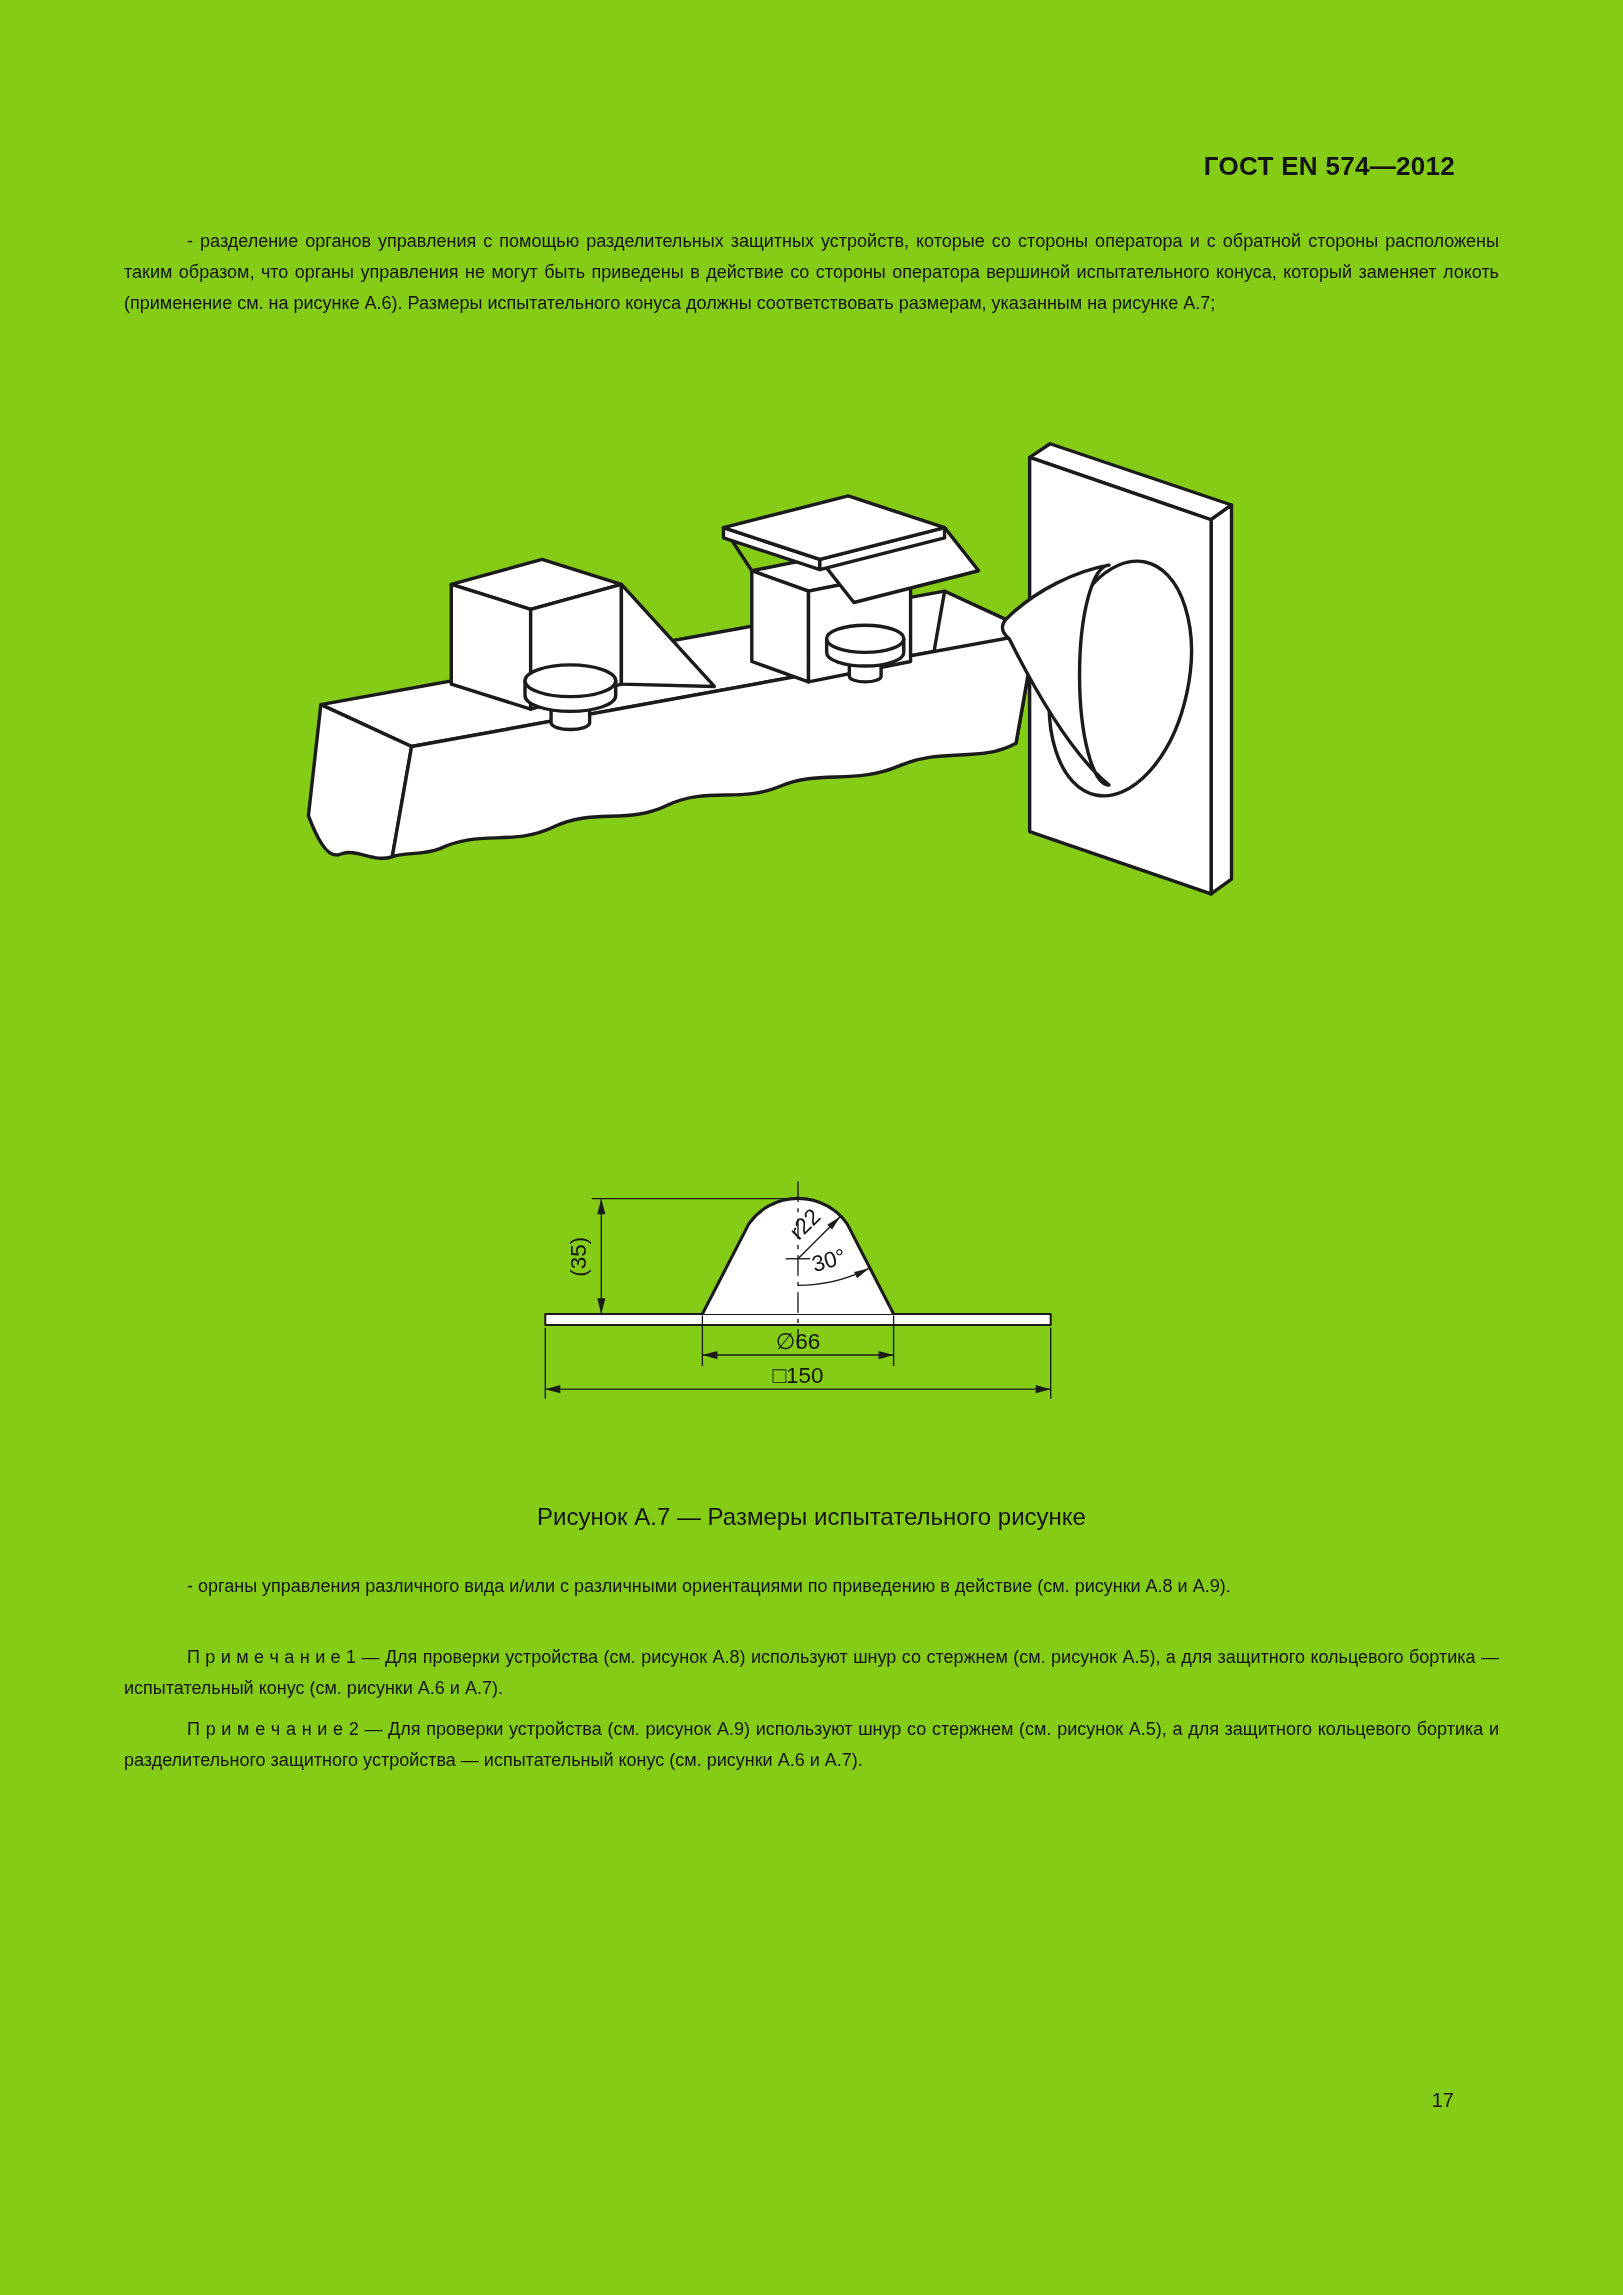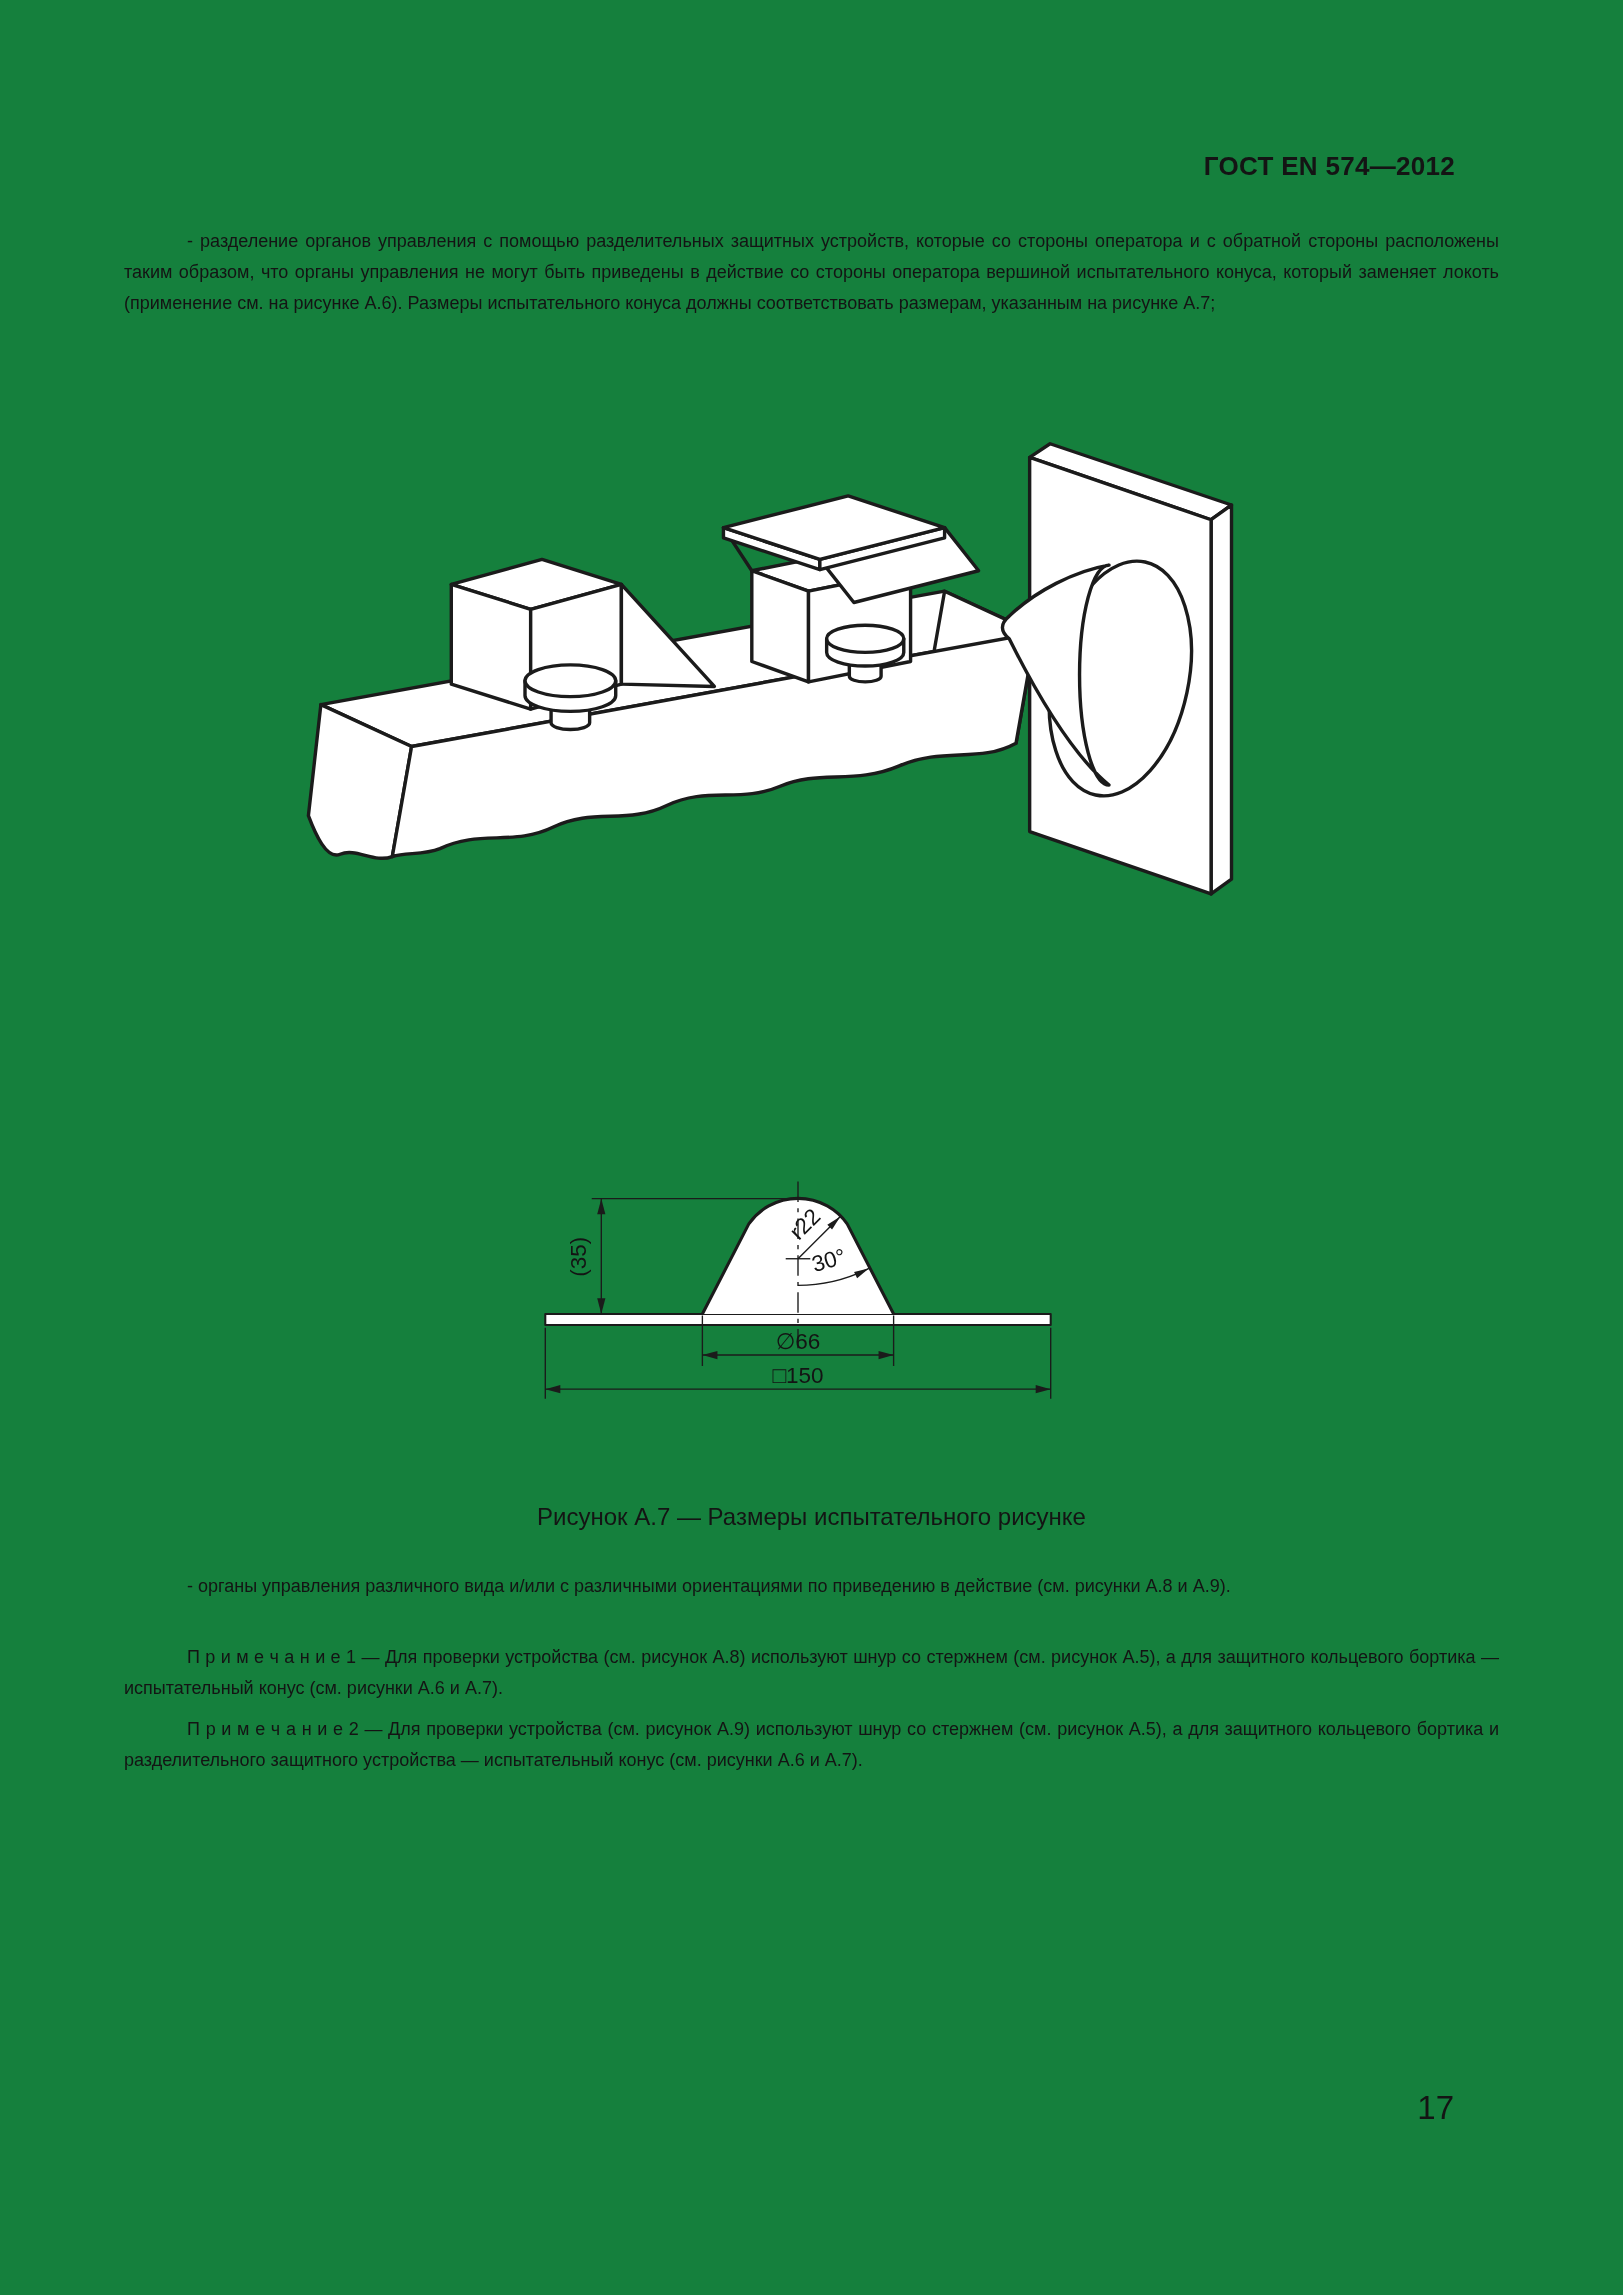--- a/index.html
+++ b/index.html
@@ -1,21 +1,21 @@
 <!DOCTYPE html>
 <html lang="ru" style="font-size:10.5px"><head>
 <meta charset="utf-8">
 <style>
   * { margin:0; padding:0; box-sizing:border-box; }
   html, body { background:#ffffff; }
   .page {
     position:relative;
     width:1623px;
     height:2295px;
-    background:#15803d;
+    background:#84cc16;
     font-family:"Liberation Sans","DejaVu Sans",sans-serif;
     color:#141414;
     overflow:hidden;
   }
   .doc-header {
     position:absolute;
     top:151px;
     right:168px;
     font-size:26px;
     font-weight:700;
@@ -46,21 +46,21 @@
   .ln  { fill:none; stroke:#1b1b1b; stroke-width:3; stroke-linejoin:round; stroke-linecap:round; }
   .fw  { fill:#ffffff; stroke:#1b1b1b; stroke-width:3; stroke-linejoin:round; }
   .thick { stroke-width:4.5; }
   .thin { fill:none; stroke:#1b1b1b; stroke-width:2; }
   .cl   { fill:none; stroke:#1b1b1b; stroke-width:2; stroke-dasharray:30 9 6 9; }
   .arr  { fill:#1b1b1b; stroke:none; }
   .page-number {
     position:absolute;
     top:2089px;
     right:169px;
-    font-size:33px;
+    font-size:20px;
   }
 </style>
 </head>
 <body>
 
 <div class="page">
 
   <div class="doc-header">ГОСТ EN 574—2012</div>
 
   <div class="body-text" style="top:226px;">- разделение органов управления с помощью разделительных защитных устройств, которые со стороны оператора и с обратной стороны расположены таким образом, что органы управления не могут быть приведены в действие со стороны оператора вершиной испытательного конуса, который заменяет локоть (применение см. на рисунке А.6). Размеры испытательного конуса должны соответствовать размерам, указанным на рисунке А.7;</div>

